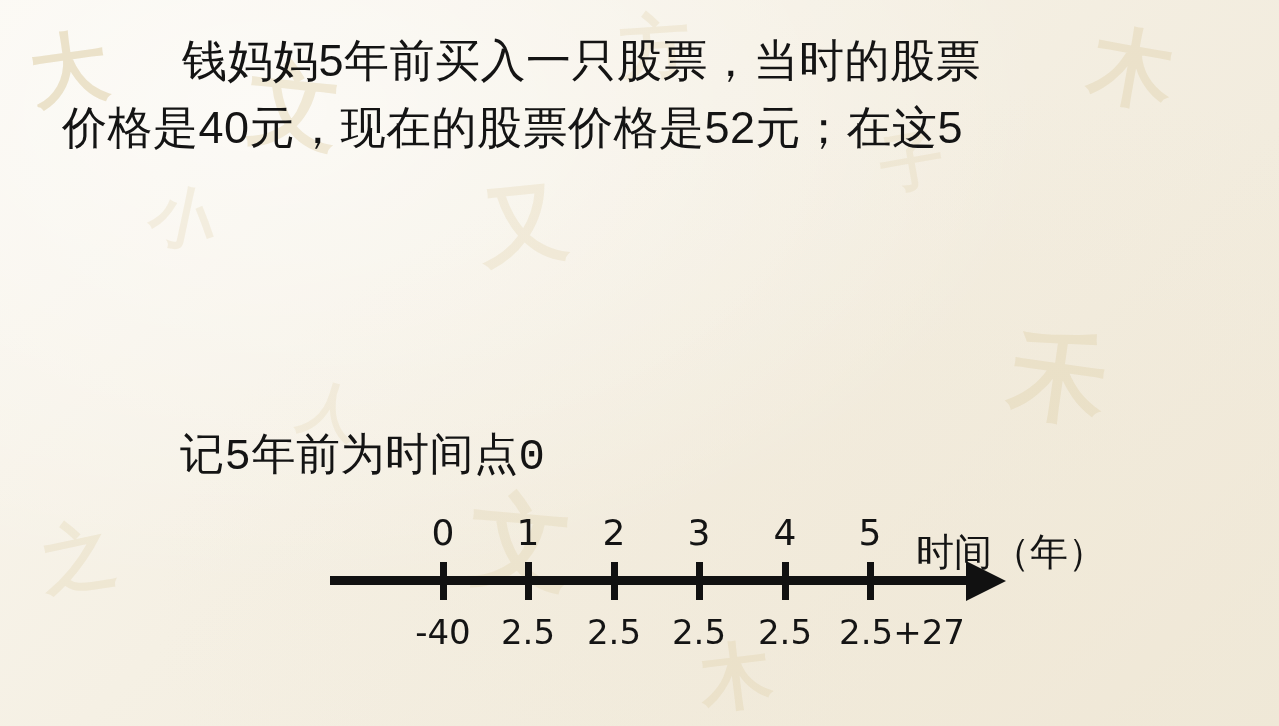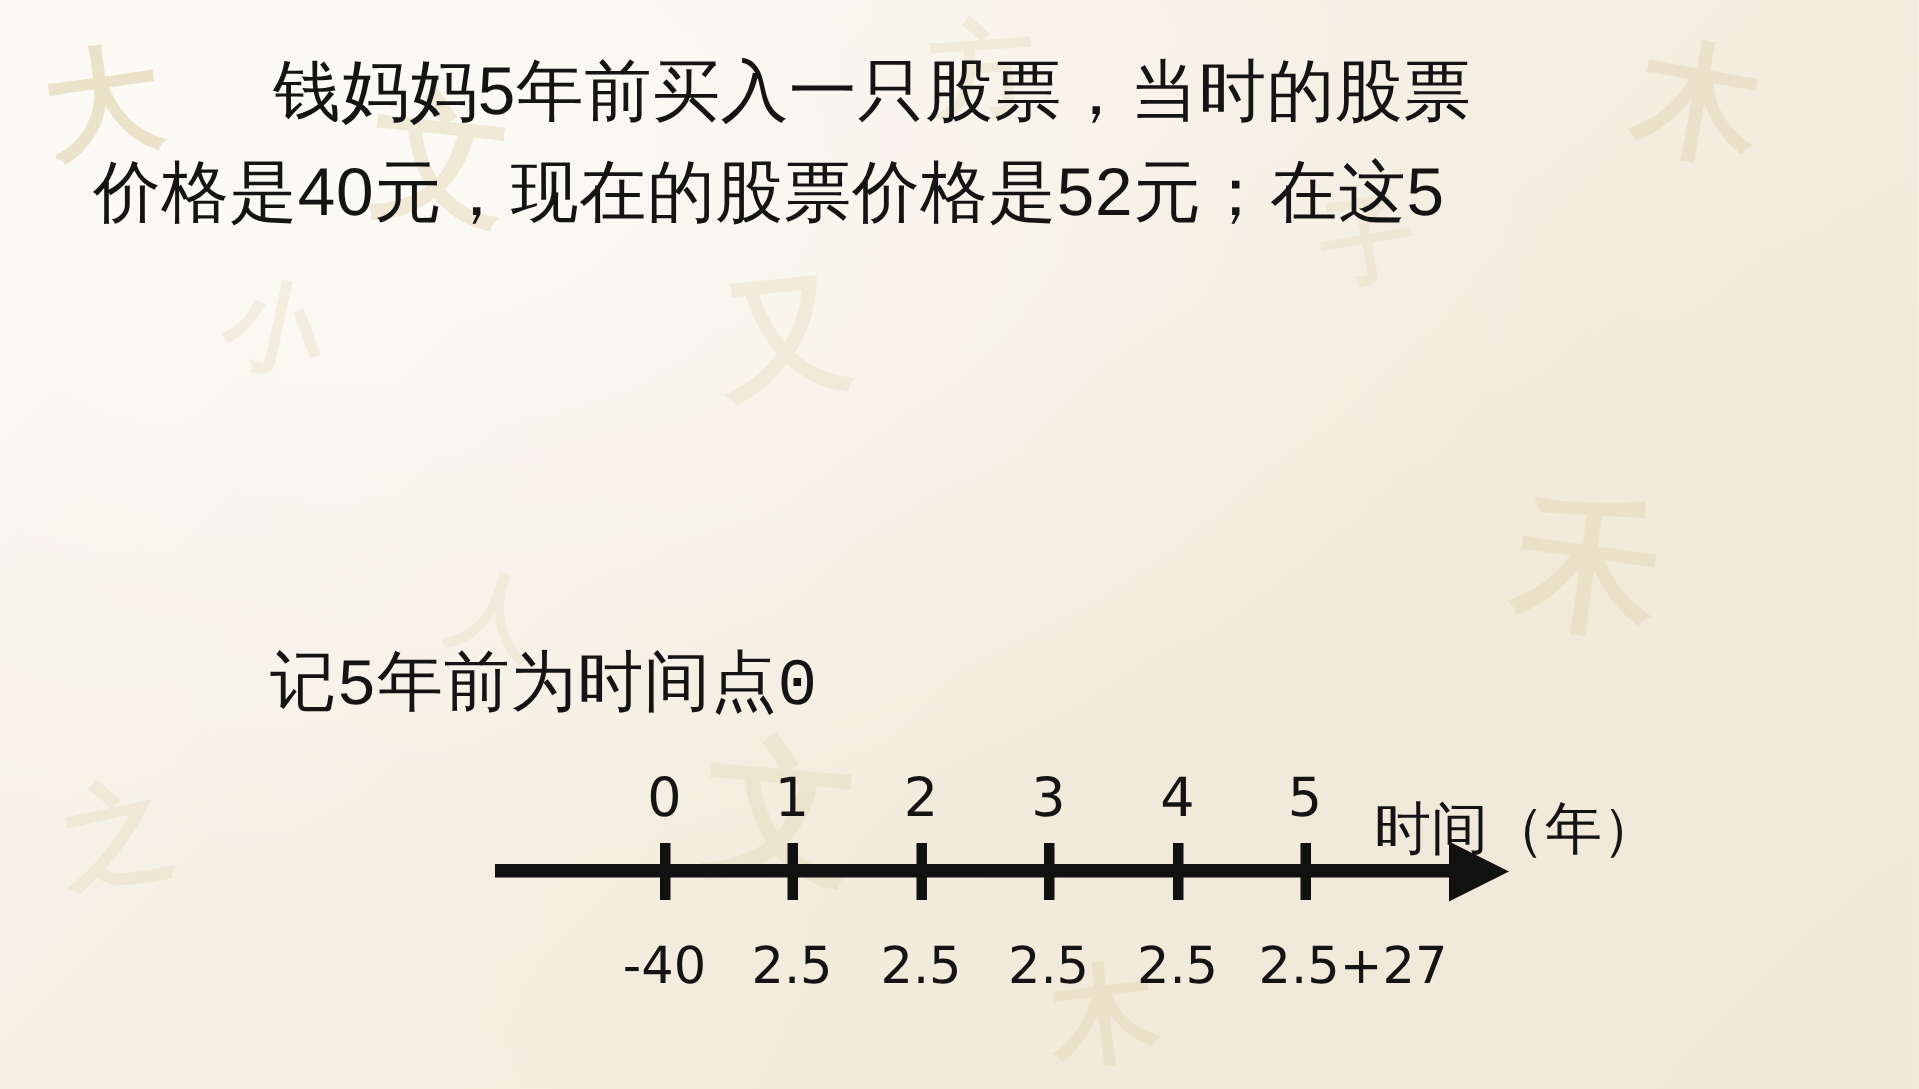--- a/index.html
+++ b/index.html
@@ -113,21 +113,21 @@
     top: 12px;
     width: 70px;
     margin-left: -35px;
     text-align: center;
     font-family: "DejaVu Sans", "Liberation Sans", sans-serif;
     font-size: 36px;
     color: #141414;
   }
   .tick-bottom-label {
     position: absolute;
-    top: 124px;
+    top: 112px;
     width: 160px;
     margin-left: -80px;
     text-align: center;
     font-family: "DejaVu Sans", "Liberation Sans", sans-serif;
     font-size: 34px;
     color: #141414;
     white-space: nowrap;
   }
   .axis-caption {
     position: absolute;

